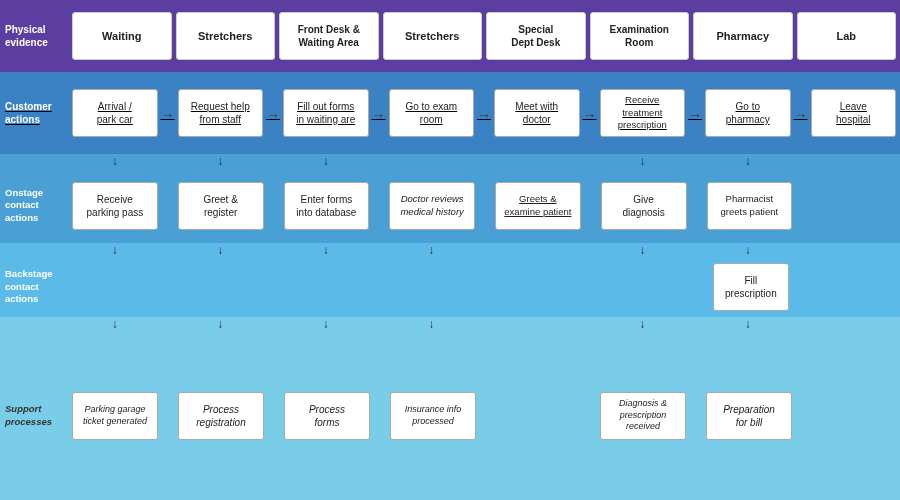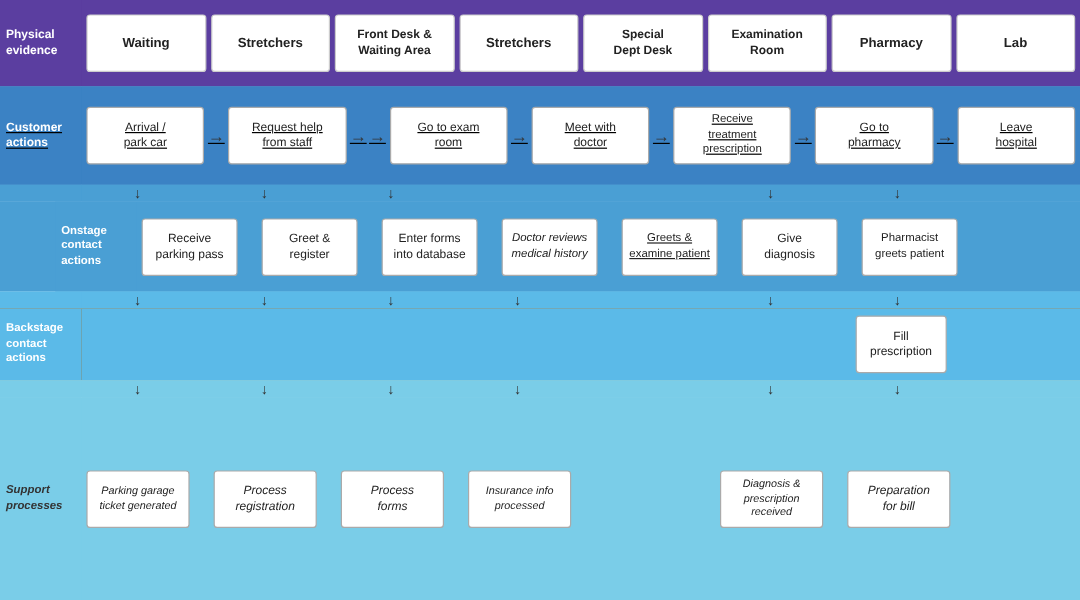--- a/index.html
+++ b/index.html
@@ -17,20 +17,21 @@
       background: #fff;
       display: flex;
       flex-direction: column;
     }
 
     
     .row {
       display: flex;
       flex-direction: row;
       align-items: stretch;
+      border-radius: 28px;
     }
 
     .row-label {
       width: 68px;
       min-width: 68px;
       display: flex;
       align-items: center;
       justify-content: flex-start;
       padding: 4px 5px;
       font-size: 10px;
@@ -71,33 +72,32 @@
       background: #3b82c4;
     }
     .row-customer .row-content {
       background: #3b82c4;
     }
 
     
     .row-onstage {
       background: #4a9fd4;
       min-height: 75px;
-      padding-left: 46px;
     }
     .row-onstage .row-label {
       color: #fff;
       background: #4a9fd4;
     }
     .row-onstage .row-content {
       background: #4a9fd4;
     }
 
     
     .row-backstage {
-      background: #a16207;
+      background: #3b82f6;
       min-height: 65px;
     }
     .row-backstage .row-label {
       color: #fff;
       background: #5bbae8;
     }
     .row-backstage .row-content {
       background: #5bbae8;
       gap: 10px;
     }
@@ -198,20 +198,21 @@
     </div>
   </div>
 
   <div class="row row-customer" style="min-height:82px;text-decoration:underline;">
     <div class="row-label" style="color:#fff;">Customer<br>actions</div>
     <div class="row-content">
       <div class="action-box">Arrival /<br>park car</div>
       <div class="arrow-col">→</div>
       <div class="action-box">Request help<br>from staff</div>
       <div class="arrow-col">→</div>
+      <div class="action-box">Fill out forms<br>in waiting are</div>
       <div class="arrow-col">→</div>
       <div class="action-box">Go to exam<br>room</div>
       <div class="arrow-col">→</div>
       <div class="action-box">Meet with<br>doctor</div>
       <div class="arrow-col">→</div>
       <div class="action-box" style="font-size:9.5px;">Receive<br>treatment<br>prescription</div>
       <div class="arrow-col">→</div>
       <div class="action-box">Go to<br>pharmacy</div>
       <div class="arrow-col">→</div>
       <div class="action-box">Leave<br>hospital</div>

